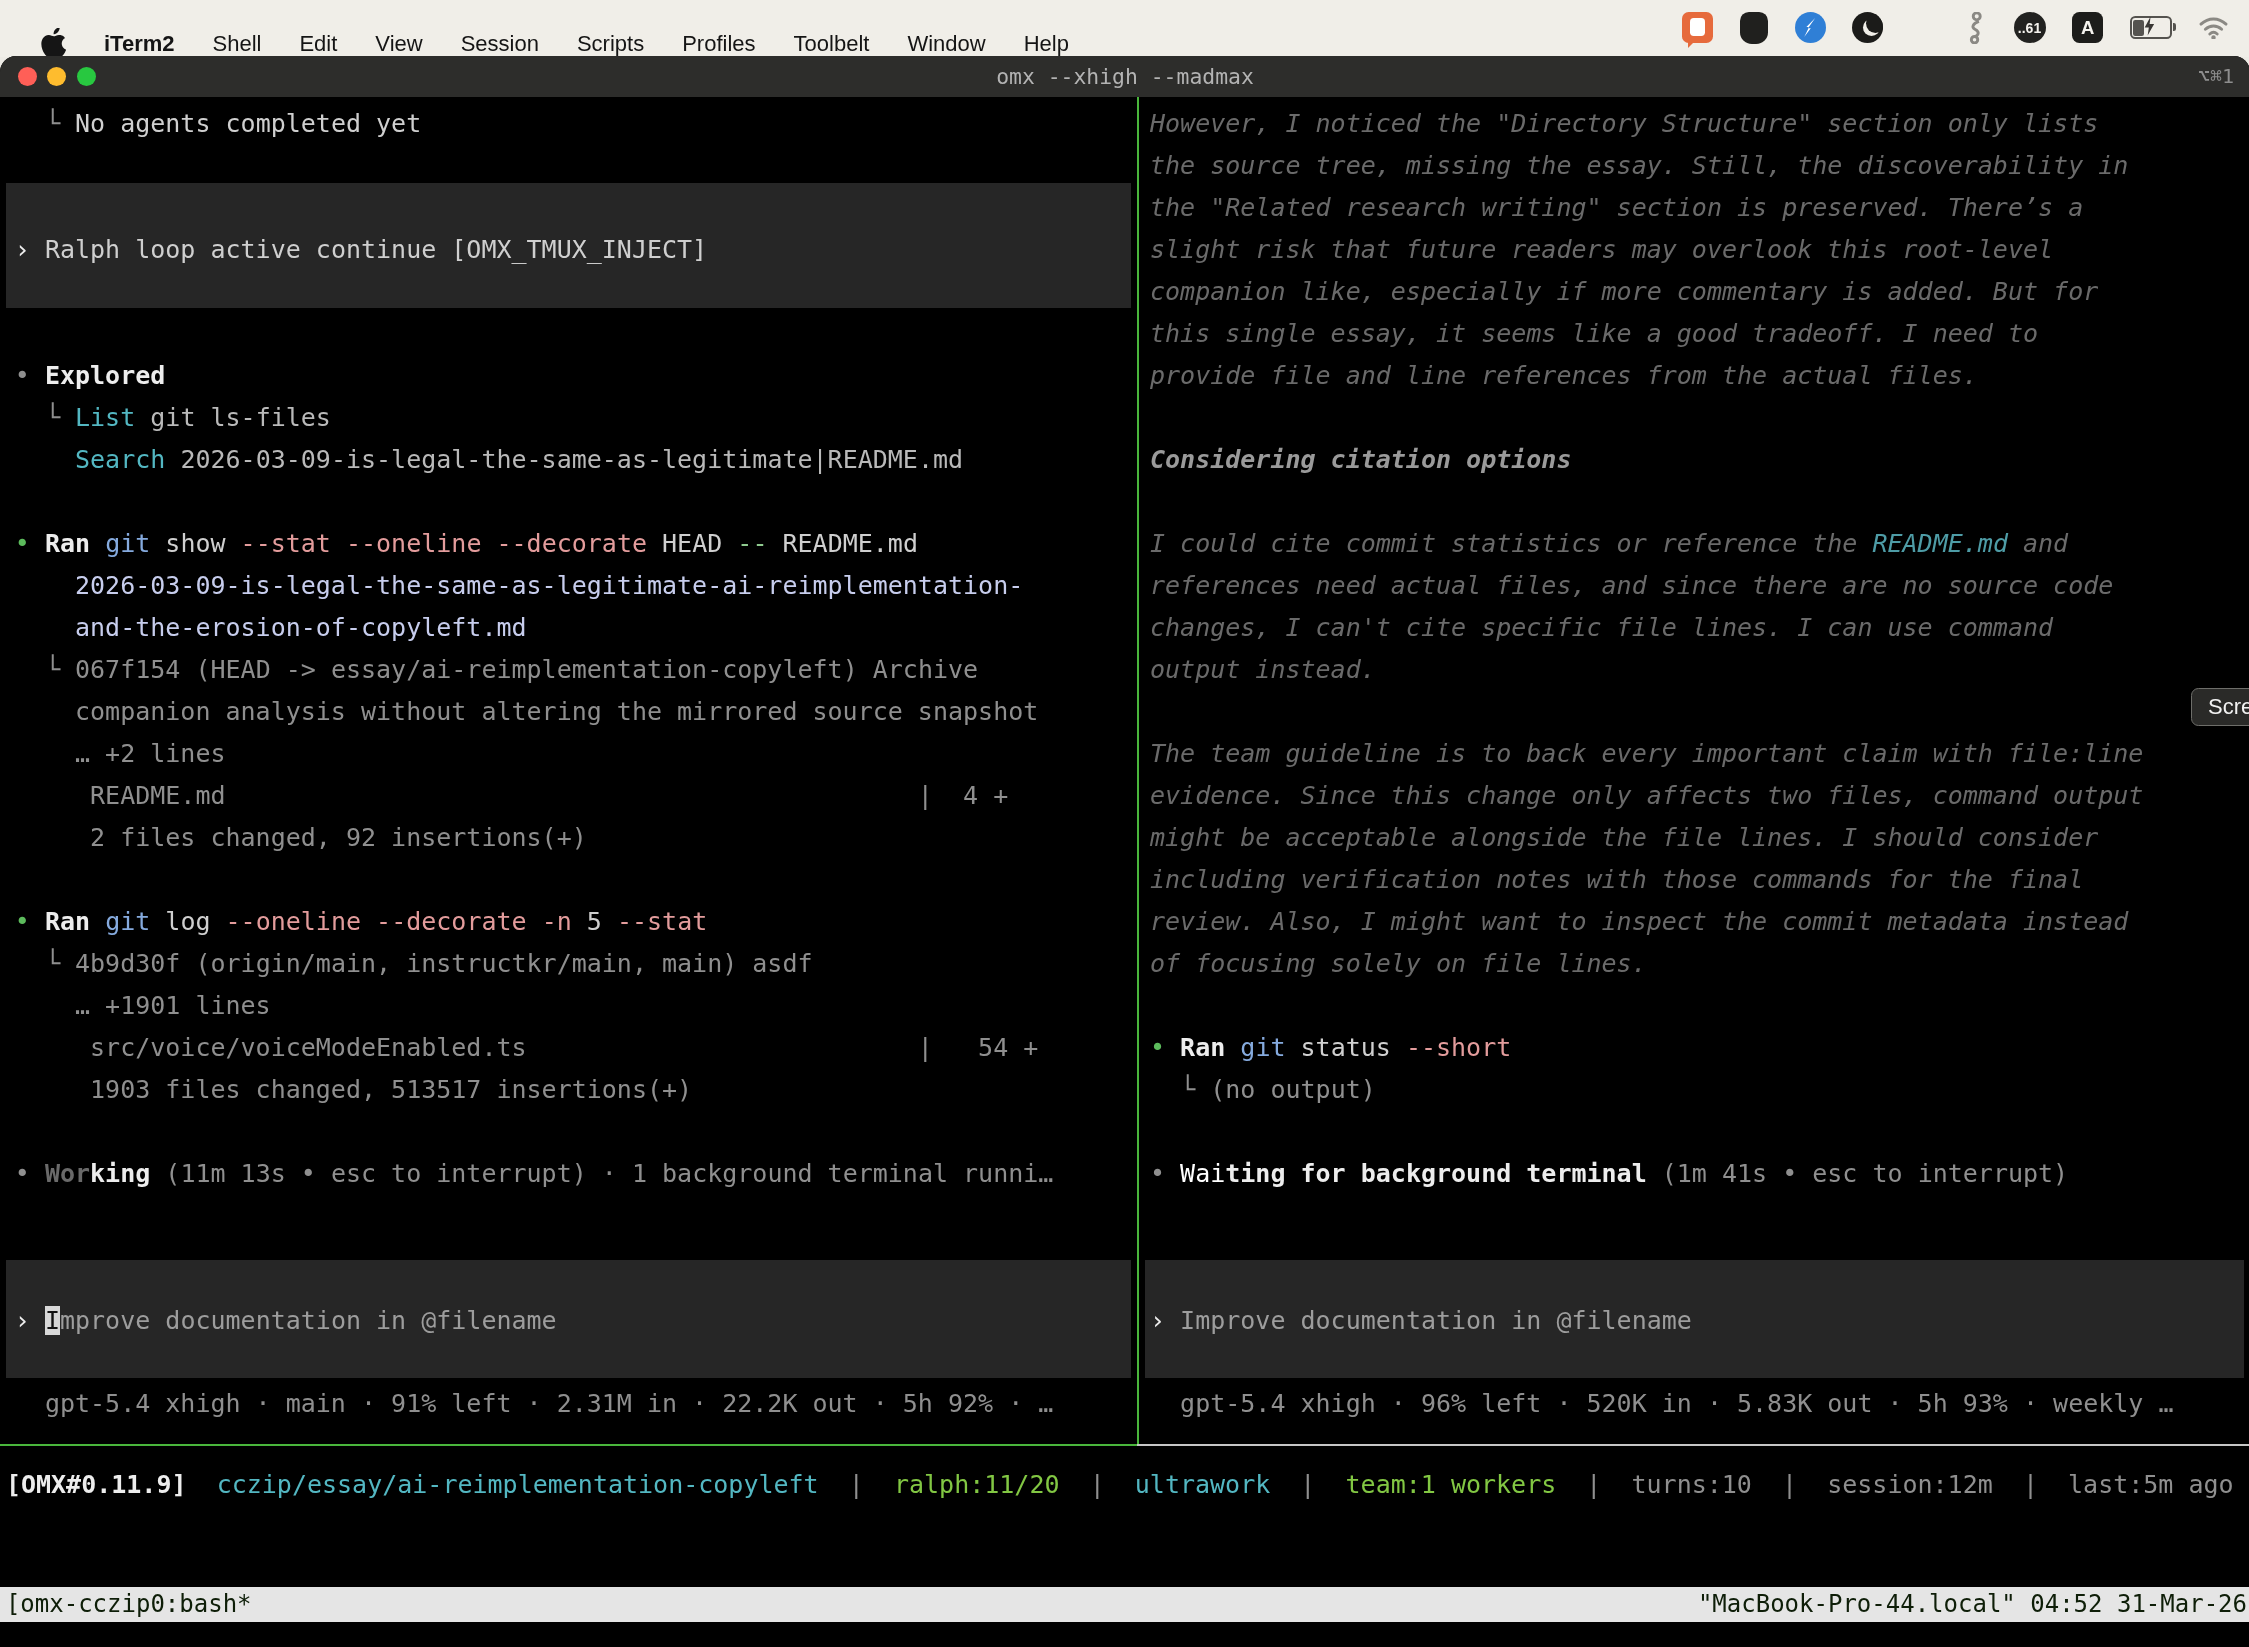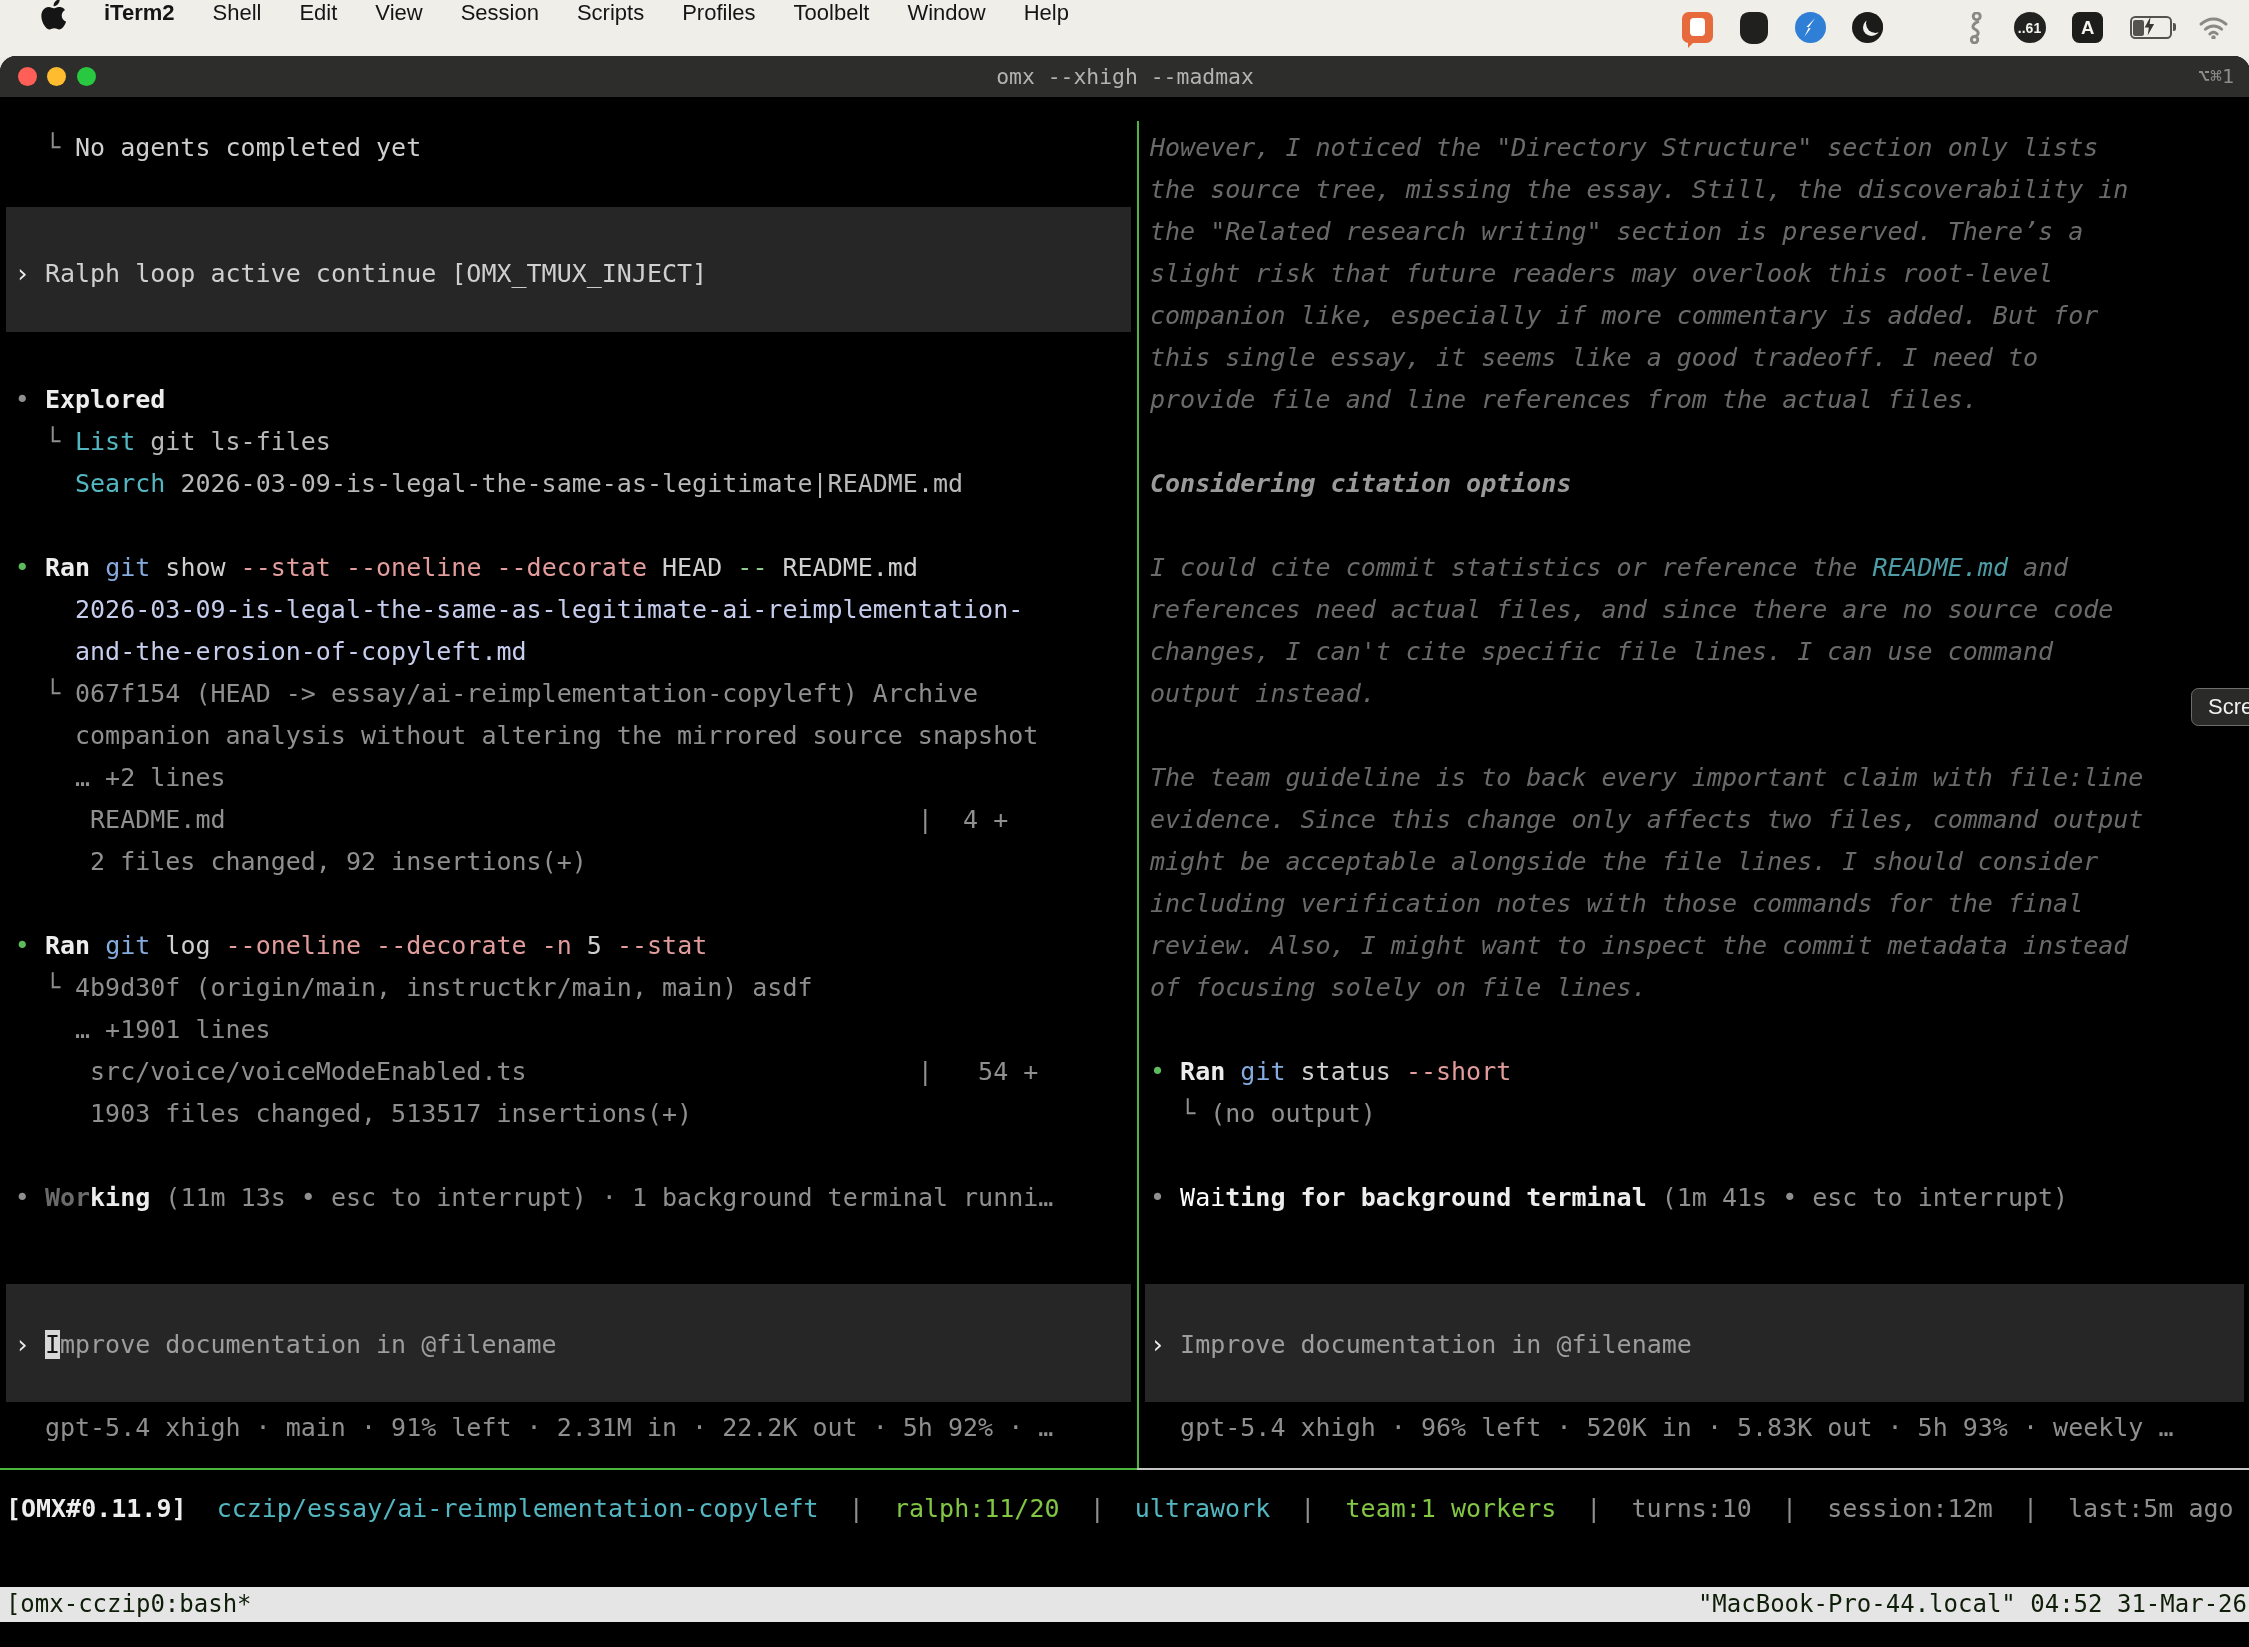--- a/index.html
+++ b/index.html
@@ -1,21 +1,21 @@
 <!DOCTYPE html>
 <html style="font-size:11.8px"><head>
 <meta charset="utf-8">
 <style>
   html,body{margin:0;padding:0;background:#000;}
   .screen{position:relative;width:2250px;height:1648px;overflow:hidden;background:#000;
           font-family:"DejaVu Sans Mono",monospace;}
   
   .desktop-strip{position:absolute;top:0;left:0;width:2250px;height:118px;background:#edebe5;}
   .menubar{position:absolute;top:0;left:0;width:2250px;height:57px;background:#f0eee8;
-           display:flex;align-items:flex-start;font-family:"Liberation Sans",sans-serif;
+           display:flex;align-items:flex-end;font-family:"Liberation Sans",sans-serif;
            font-size:22px;color:#151515;}
   .apple{width:25px;height:29.5px;margin-left:41px;flex:0 0 auto;}
   .menu-items{display:flex;gap:38px;margin-left:38px;}
   .menu-items .app{font-weight:bold;}
   .menu-right{position:absolute;right:20.7px;top:0;height:55px;display:flex;align-items:center;gap:26.6px;}
   .mi{display:flex;align-items:center;justify-content:center;}
   .icon-chat{width:31px;height:31px;background:#e66a3c;border-radius:6.6px;position:relative;}
   .icon-chat:before{content:"";position:absolute;left:7.4px;top:5.9px;width:14.8px;height:17.7px;background:#fff;border-radius:3.7px;}
   .icon-chat:after{content:"";position:absolute;left:5.9px;bottom:-5.2px;border:5.9px solid transparent;border-top-color:#e66a3c;border-left-color:#e66a3c;}
   .icon-shield{width:28px;height:32px;background:#20201e;border-radius:8.9px 8.9px 11.8px 11.8px;
@@ -47,21 +47,21 @@
   .titlebar{position:absolute;top:0;left:0;width:100%;height:41px;background:#2d2d2b;}
   .tl{position:absolute;top:11px;width:19px;height:19px;border-radius:50%;}
   .tl.r{left:17.7px;background:#ff5f57;}
   .tl.y{left:47px;background:#febc2e;}
   .tl.g{left:77px;background:#28c840;}
   .title{position:absolute;top:0;left:0;right:0;text-align:center;line-height:41px;
          color:#b3b3b3;font-size:21.4px;}
   .tshort{position:absolute;right:16px;top:0;line-height:41px;color:#8e8e8e;font-size:20px;}
   
   .terminal{position:absolute;top:41px;left:0;width:1880px;height:1490px;background:#000;
-            font-size:25px;color:#cfcfcf;margin-top:24px;}
+            font-size:25px;color:#cfcfcf;}
   .pane{position:absolute;top:0;height:1349px;overflow:hidden;}
   .pane.left{left:0;width:1137px;}
   .pane.right{left:1139px;width:1111px;}
   .vdiv{position:absolute;top:0;left:1137px;width:2.2px;height:1349px;background:#4ab63c;}
   .hsep{position:absolute;top:1347px;height:2.2px;}
   .hsep.l{left:0;width:1137px;background:#4ab63c;}
   .hsep.r{left:1137px;width:1113px;background:#c6c6c6;}
   .rect{position:absolute;background:#262626;}
   .lines{position:absolute;}
   .tline{height:42px;line-height:42px;white-space:pre;}

